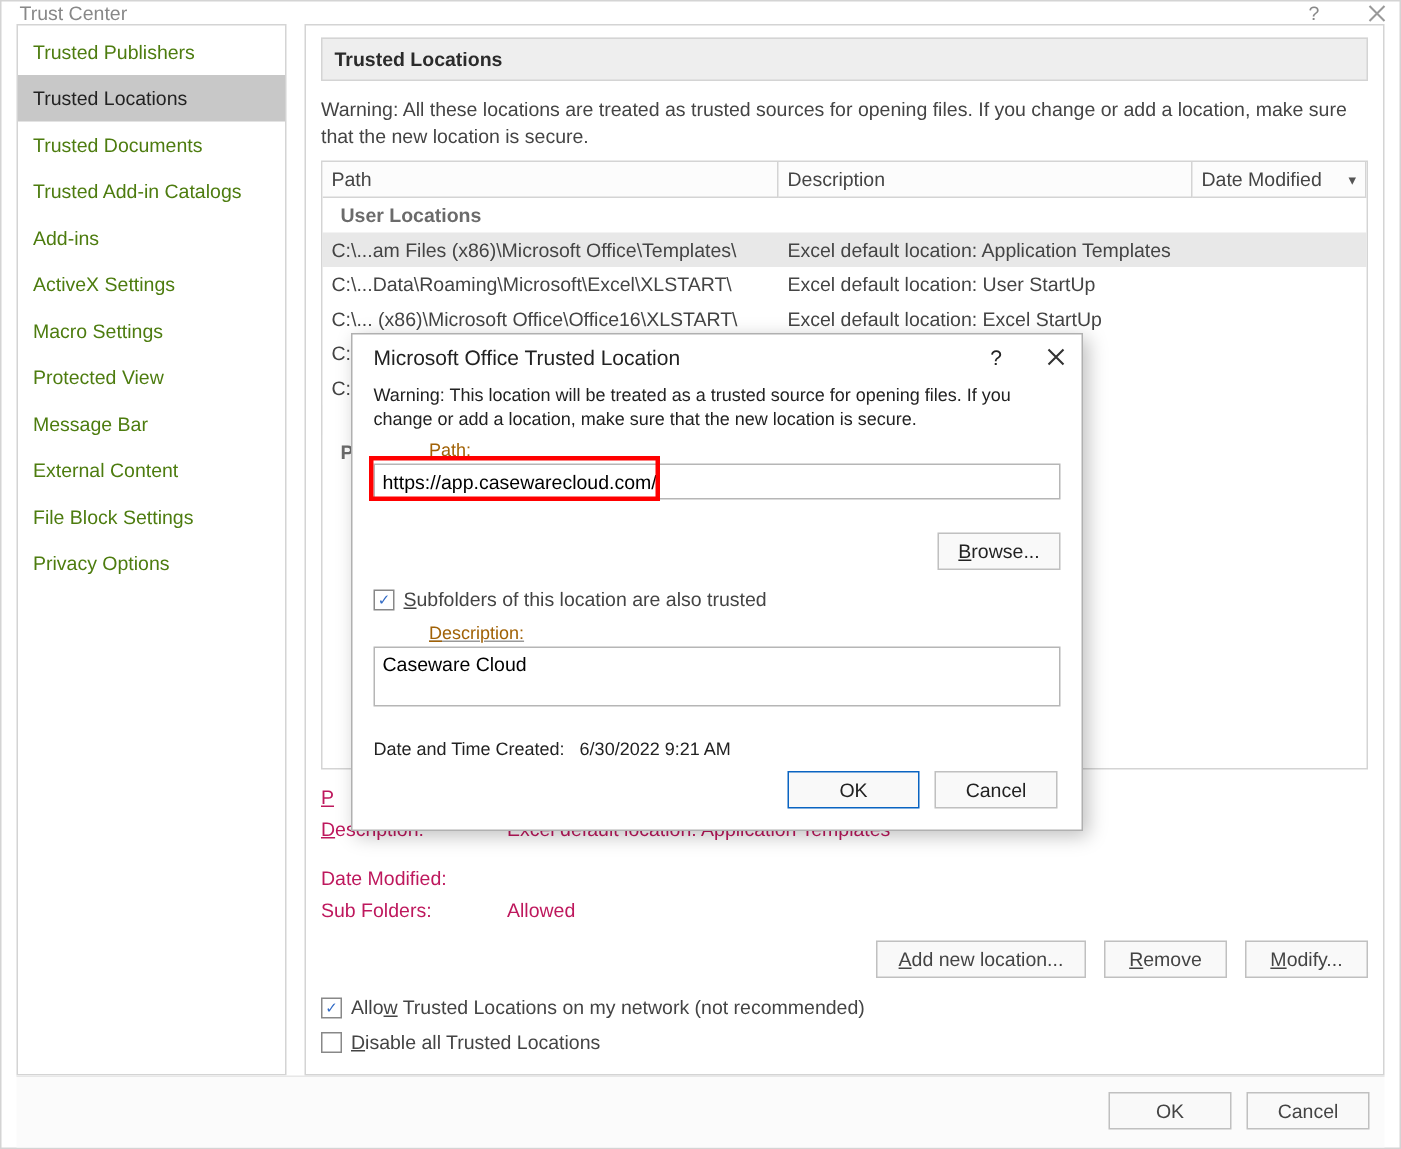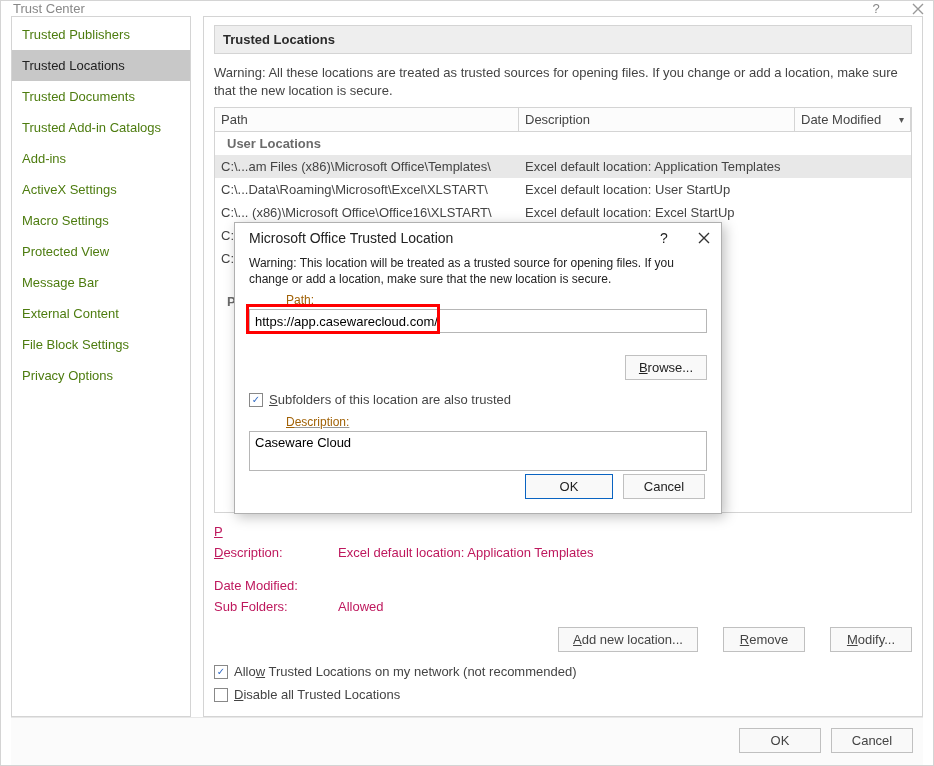--- a/index.html
+++ b/index.html
@@ -139,21 +139,21 @@
     gap: 16px;
     padding: 3px 0;
     color: #be185d;
   }
   .kv .k { width: 108px; }
 
   
   .actions {
     display: flex;
     justify-content: flex-end;
-    gap: 25px;
+    gap: 12px;
     margin: 10px 0 8px 0;
   }
   .btn {
     min-width: 82px;
     padding: 4px 12px;
     background: #f9f9f9;
     border: 1px solid #c0c0c0;
     text-align: center;
     cursor: default;
   }
@@ -433,19 +433,23 @@
     </div>
 
     <div class="chk-row">
       <span class="chk">✓</span>
       <span><span class="underline-accesskey">S</span>ubfolders of this location are also trusted</span>
     </div>
 
     <div class="dlg-label" style="margin-top:4px"><span class="underline-accesskey">D</span>escription:</div>
     <textarea class="desc-box" style="">Caseware Cloud</textarea>
 
+    <div class="dt-row">
+      <span>Date and Time Created:</span>
+      <span>6/30/2022 9:21 AM</span>
+    </div>
 
     <div class="dlg-actions">
       <div class="btn primary">OK</div>
       <div class="btn">Cancel</div>
     </div>
   </div>
 </div>
 
 </body></html>

